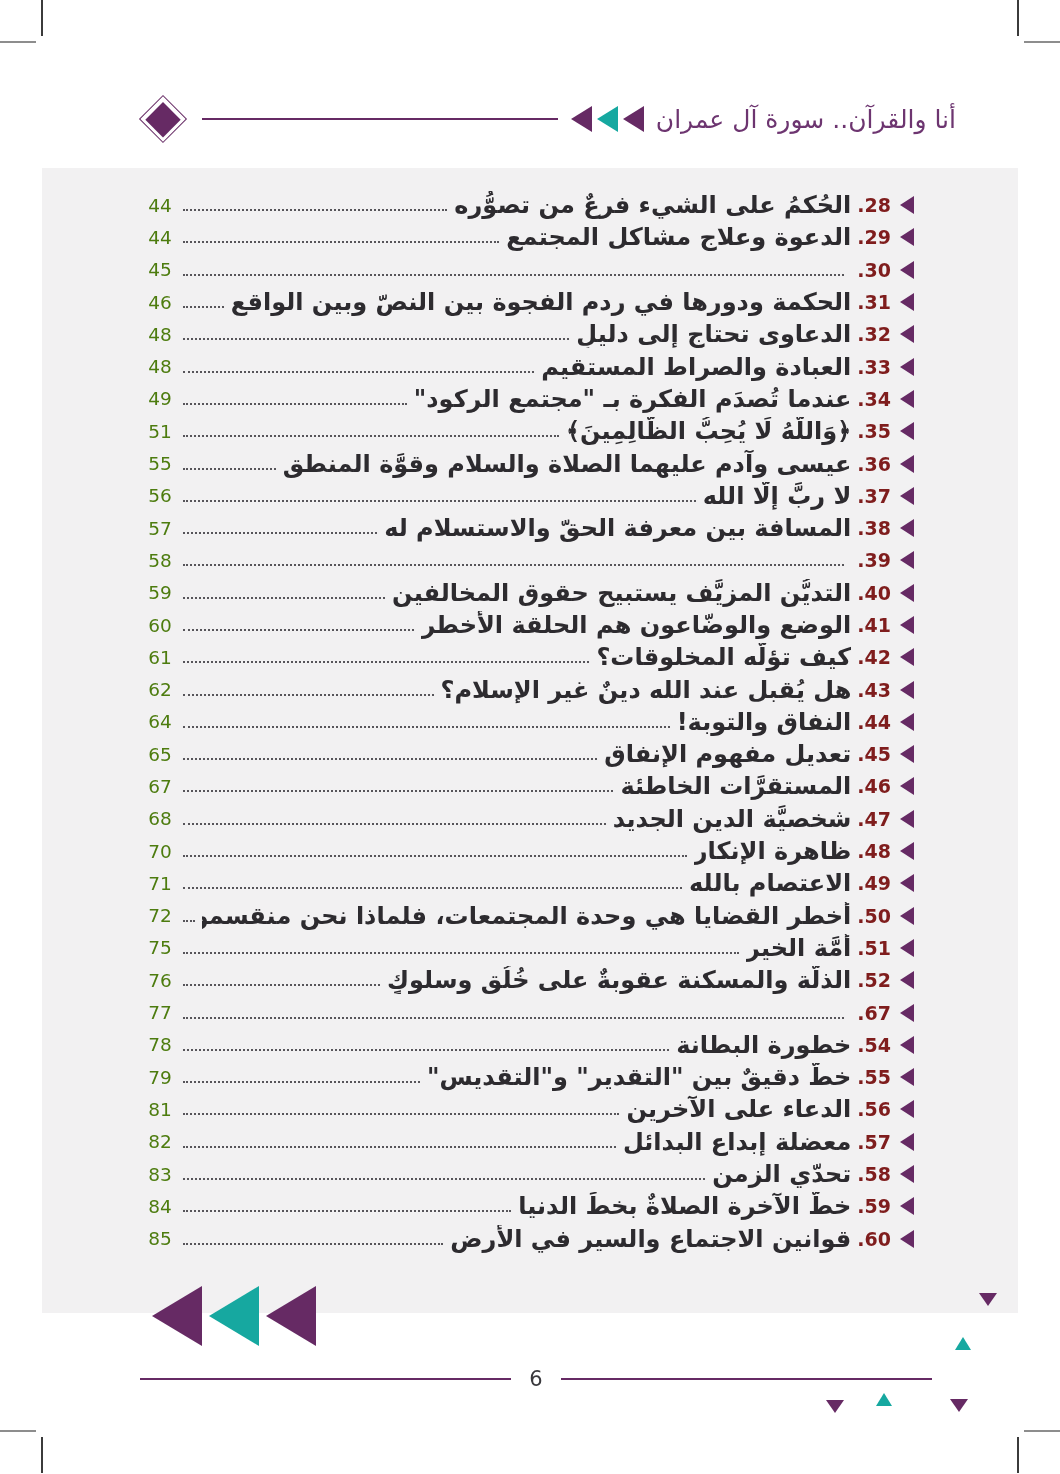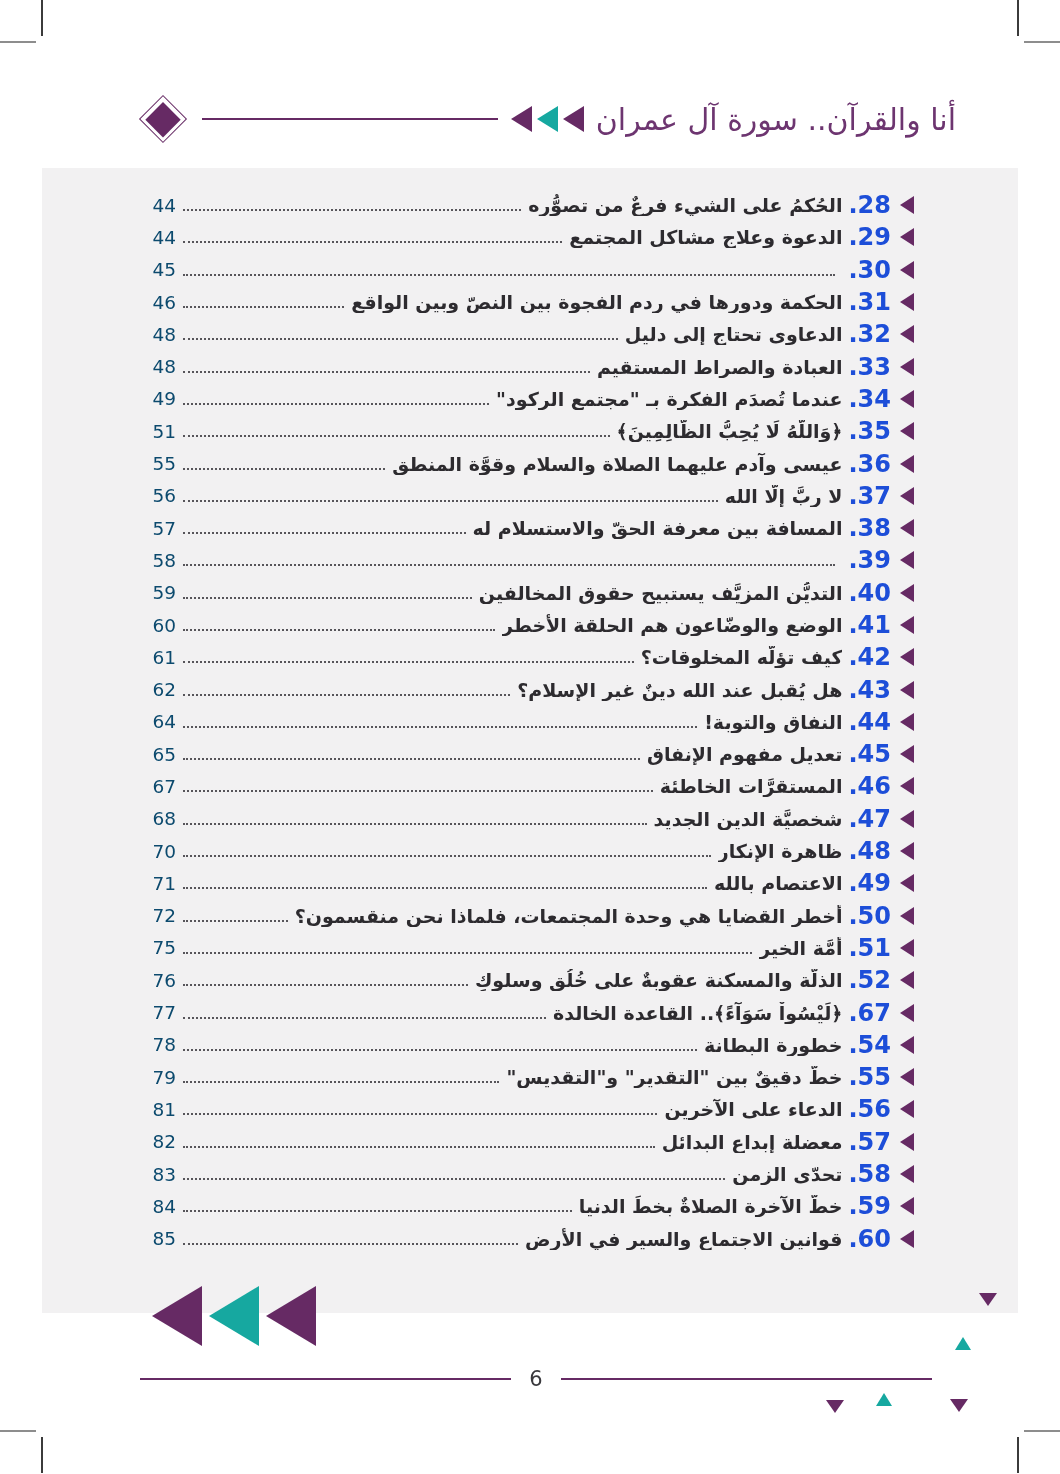--- a/index.html
+++ b/index.html
@@ -34,21 +34,21 @@
   .diamond-core{width:25px;height:25px;background:#662a64;}
   .hdr-rule{flex:1 1 auto;height:2.6px;background:#662a64;margin:0 8px 0 6px;}
   .tri-left{
     width:0;height:0;flex:0 0 auto;
     border-top:13px solid transparent;border-bottom:13px solid transparent;
     border-right:21px solid #662a64;margin-left:5px;
   }
   .tri-left.teal{border-right-color:#16a8a0;}
   .hdr-title{
     flex:0 0 auto;margin-left:12px;
-    color:#6d3570;font-size:30px;letter-spacing:0;
+    color:#6d3570;font-size:25px;letter-spacing:0;
     direction:rtl;white-space:nowrap;
   }
 
   
   .panel{
     position:absolute;left:42px;top:168px;width:976px;height:1145px;
     background:#f2f1f2;
   }
   .toc{
     direction:rtl;
@@ -57,35 +57,35 @@
   .row{
     display:flex;align-items:center;height:32.3px;direction:rtl;
   }
   .bullet{
     width:0;height:0;flex:0 0 auto;
     border-top:9px solid transparent;border-bottom:9px solid transparent;
     border-right:14px solid #662a64;
     margin-inline-end:9px;
   }
   .num{
-    flex:0 0 auto;font-weight:bold;font-size:24px;color:#1d4ed8;
+    flex:0 0 auto;font-weight:bold;font-size:19px;color:#7f1d1d;
     white-space:nowrap;margin-inline-end:6px;text-align:center;
   }
   .ttl{
-    flex:0 1 auto;font-weight:bold;font-size:19px;color:#2d2b2f;
+    flex:0 1 auto;font-weight:bold;font-size:24px;color:#2d2b2f;
     white-space:nowrap;overflow:hidden;
   }
   .dots{
     flex:1 1 auto;min-width:12px;height:0;align-self:center;
     border-bottom:2.6px dotted #57555a;
     margin:10px 7px 0 7px;
   }
   .pg{
-    flex:0 0 auto;min-width:32px;text-align:right;direction:ltr;
-    font-size:18.5px;color:#0c4a6e;white-space:nowrap;
+    flex:0 0 auto;min-width:32px;text-align:center;direction:ltr;
+    font-size:18.5px;color:#4d7c0f;white-space:nowrap;
   }
 
   
   .big-tris{position:absolute;left:145px;top:1286px;display:flex;}
   .big-tri{
     width:0;height:0;
     border-top:30px solid transparent;border-bottom:30px solid transparent;
     border-right:50px solid #662a64;margin-left:7px;
   }
   .big-tri.teal{border-right-color:#16a8a0;}
@@ -325,21 +325,20 @@
     <div class="bullet"></div>
     <span class="num">52.</span>
     <span class="ttl">الذلّة والمسكنة عقوبةٌ على خُلُقٍ وسلوكٍ</span>
     <div class="dots"></div>
     <span class="pg">76</span>
   </div>
 
   <div class="row">
     <div class="bullet"></div>
     <span class="num">67.</span>
-    <span class="ttl">﴿لَيْسُواْ سَوَآءً﴾.. القاعدة الخالدة</span>
     <div class="dots"></div>
     <span class="pg">77</span>
   </div>
 
   <div class="row">
     <div class="bullet"></div>
     <span class="num">54.</span>
     <span class="ttl">خطورة البطانة</span>
     <div class="dots"></div>
     <span class="pg">78</span>

